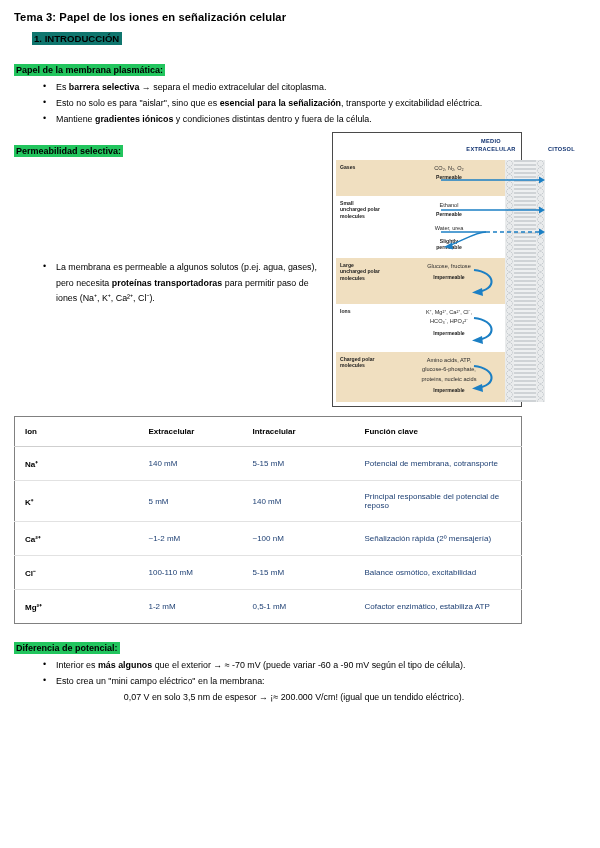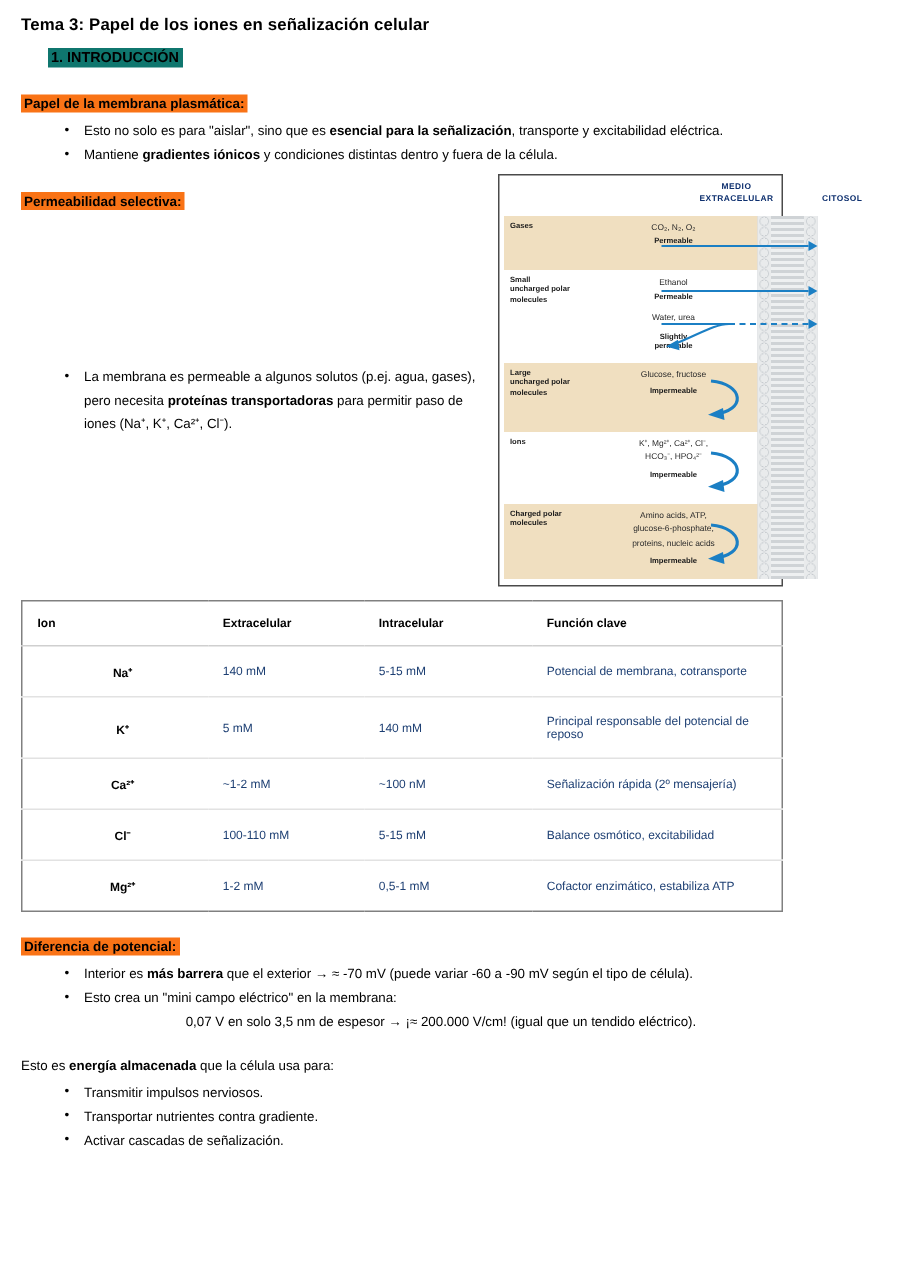--- a/index.html
+++ b/index.html
@@ -35,21 +35,21 @@
     font-size: 9.6px;
     font-weight: bold;
     background: #0f766e;
     padding: 1px 3px 1px 2px;
     margin-left: 18px;
   }
   .sub-head {
     display: inline-block;
     font-size: 9px;
     font-weight: bold;
-    background: #f97316;
+    background: #22c55e;
     padding: 1px 2px;
     margin: 0;
   }
   .block { margin-top: 13px; }
 
   
   ul.bullets {
     margin: 3px 0 0 0;
     padding-left: 42px;
     list-style: none;
@@ -214,40 +214,40 @@
   table.ions th {
     color: #000000;
     font-weight: bold;
     border-bottom: 1px solid #cfcfcf;
     padding-top: 10px;
     padding-bottom: 10px;
   }
   table.ions td.ion-name {
     color: #000000;
     font-weight: bold;
-    text-align: center;
   }
   col.c1 { width: 124px; }
   col.c2 { width: 104px; }
   col.c3 { width: 112px; }
   col.c4 { width: auto; }
 </style>
 </head>
 <body>
 
 <div class="page">
 
   <div class="doc-title">Tema 3: Papel de los iones en señalización celular</div>
   <div>
     <span class="section-title">1. INTRODUCCIÓN</span>
   </div>
 
   <div class="block">
     <span class="sub-head">Papel de la membrana plasmática:</span>
     <ul class="bullets" id="membrane-bullets">
+        <li><span>Es </span><b>barrera selectiva</b><span> → separa el medio extracelular del citoplasma.</span></li>
         <li><span>Esto no solo es para "aislar", sino que es </span><b>esencial para la señalización</b><span>, transporte y excitabilidad eléctrica.</span></li>
         <li><span>Mantiene </span><b>gradientes iónicos</b><span> y condiciones distintas dentro y fuera de la célula.</span></li>
       </ul>
   </div>
 
   <div class="block">
     <span class="sub-head">Permeabilidad selectiva:</span>
     <div class="perm-row">
 
       <div class="perm-text">
@@ -396,28 +396,20 @@
             <td>0,5-1 mM</td>
             <td>Cofactor enzimático, estabiliza ATP</td>
           </tr>
         </tbody>
     </table>
   </div>
 
   <div class="block">
     <span class="sub-head">Diferencia de potencial:</span>
     <ul class="bullets" id="pot-bullets">
-        <li><span>Interior es </span><b>más barrera</b><span> que el exterior → ≈ -70 mV (puede variar -60 a -90 mV según el tipo de célula).</span></li>
+        <li><span>Interior es </span><b>más algunos</b><span> que el exterior → ≈ -70 mV (puede variar -60 a -90 mV según el tipo de célula).</span></li>
         <li><span>Esto crea un "mini campo eléctrico" en la membrana:</span></li>
       </ul>
     <div class="indent-line">0,07 V en solo 3,5 nm de espesor → ¡≈ 200.000 V/cm! (igual que un tendido eléctrico).</div>
   </div>
 
-  <div class="block" style="margin-top:14px">
-    <div class="para" id="energy-lead"><span>Esto es </span><b>energía almacenada</b><span> que la célula usa para:</span></div>
-    <ul class="bullets" id="energy-bullets">
-        <li>Transmitir impulsos nerviosos.</li>
-        <li>Transportar nutrientes contra gradiente.</li>
-        <li>Activar cascadas de señalización.</li>
-      </ul>
-  </div>
 
 </div>
 
 </body></html>

